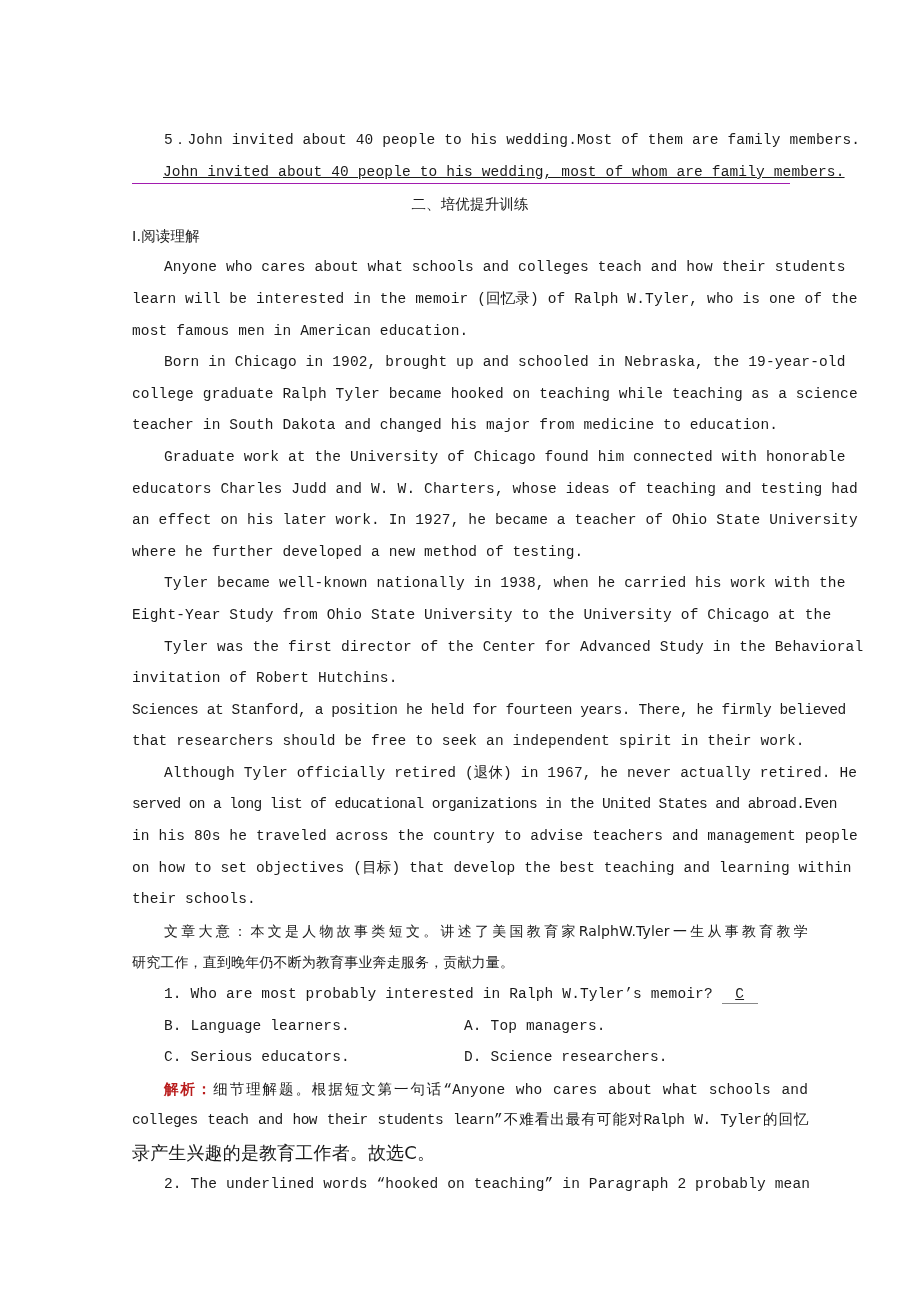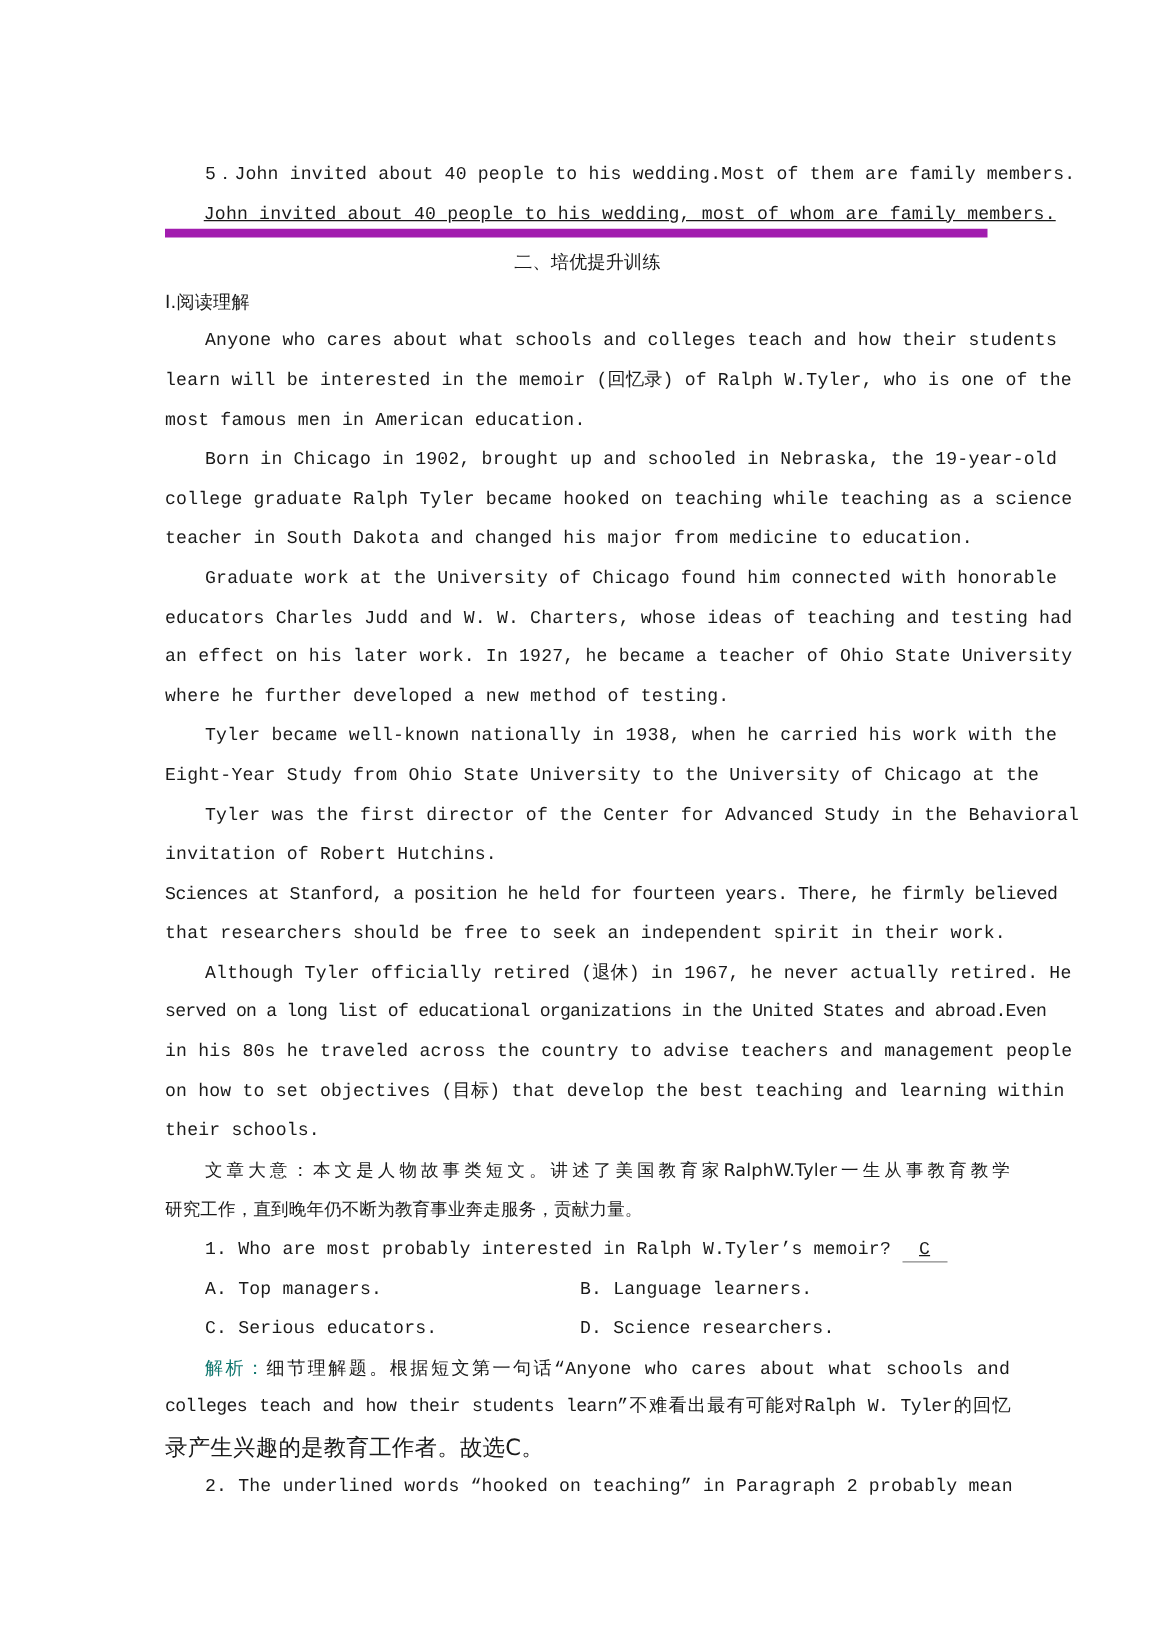--- a/index.html
+++ b/index.html
@@ -35,21 +35,21 @@
     }
     .indent { padding-left: 32px; }
     .center { text-align: center; }
     .cn {
       font-family: "DejaVu Sans", "Liberation Sans", sans-serif;
     }
     .answer-line {
       position: relative;
       padding-left: 31px;
       width: 627px;
-      border-bottom: 7px solid #a21caf;
+      border-bottom: 1px solid #a21caf;
       box-sizing: content-box;
       margin-left: 0;
       height: 26px;
       line-height: 30px;
       margin-bottom: 5.6px;
     }
     .answer-line span {
       text-decoration: underline;
     }
     .ul { text-underline-offset: 2px; }
@@ -59,21 +59,21 @@
       border-bottom: 1px solid #888;
       text-align: center;
       line-height: 18px;
     }
     .blank span { text-decoration: underline; }
     .options {
       display: flex;
       padding-left: 32px;
     }
     .options .opt { width: 300px; }
-    .label-blue { color: #0f766e; }
+    .label-blue { color: #b91c1c; font-weight: bold; }
   </style>
 </head>
 <body>
 
 <div class="page">
 
   <div class="line indent">
     <span>5．</span><span>John invited about 40 people to his wedding.Most of them are family members.</span>
   </div>
 
@@ -115,22 +115,22 @@
   <div class="line">their schools.</div>
 
   <div class="line indent cn justify" style="font-size:14px;">文章大意：本文是人物故事类短文。讲述了美国教育家RalphW.Tyler一生从事教育教学</div>
   <div class="line cn" style="font-size:14px;">研究工作，直到晚年仍不断为教育事业奔走服务，贡献力量。</div>
 
   <div class="line indent">
     <span>1. Who are most probably interested in Ralph W.Tyler’s memoir?</span>
     <span class="blank"><span>C</span></span>
   </div>
   <div class="line options">
+    <div class="opt">B. Language learners.</div>
     <div class="opt">A. Top managers.</div>
-    <div class="opt">B. Language learners.</div>
   </div>
   <div class="line options">
     <div class="opt">C. Serious educators.</div>
     <div class="opt">D. Science researchers.</div>
   </div>
 
   <div class="line indent justify">
     <span class="cn label-blue">解析：</span><span>细节理解题。根据短文第一句话“Anyone who cares about what schools and</span>
   </div>
   <div class="line justify" style="letter-spacing:-0.5px;">colleges teach and how their students learn”不难看出最有可能对Ralph W. Tyler的回忆</div>

